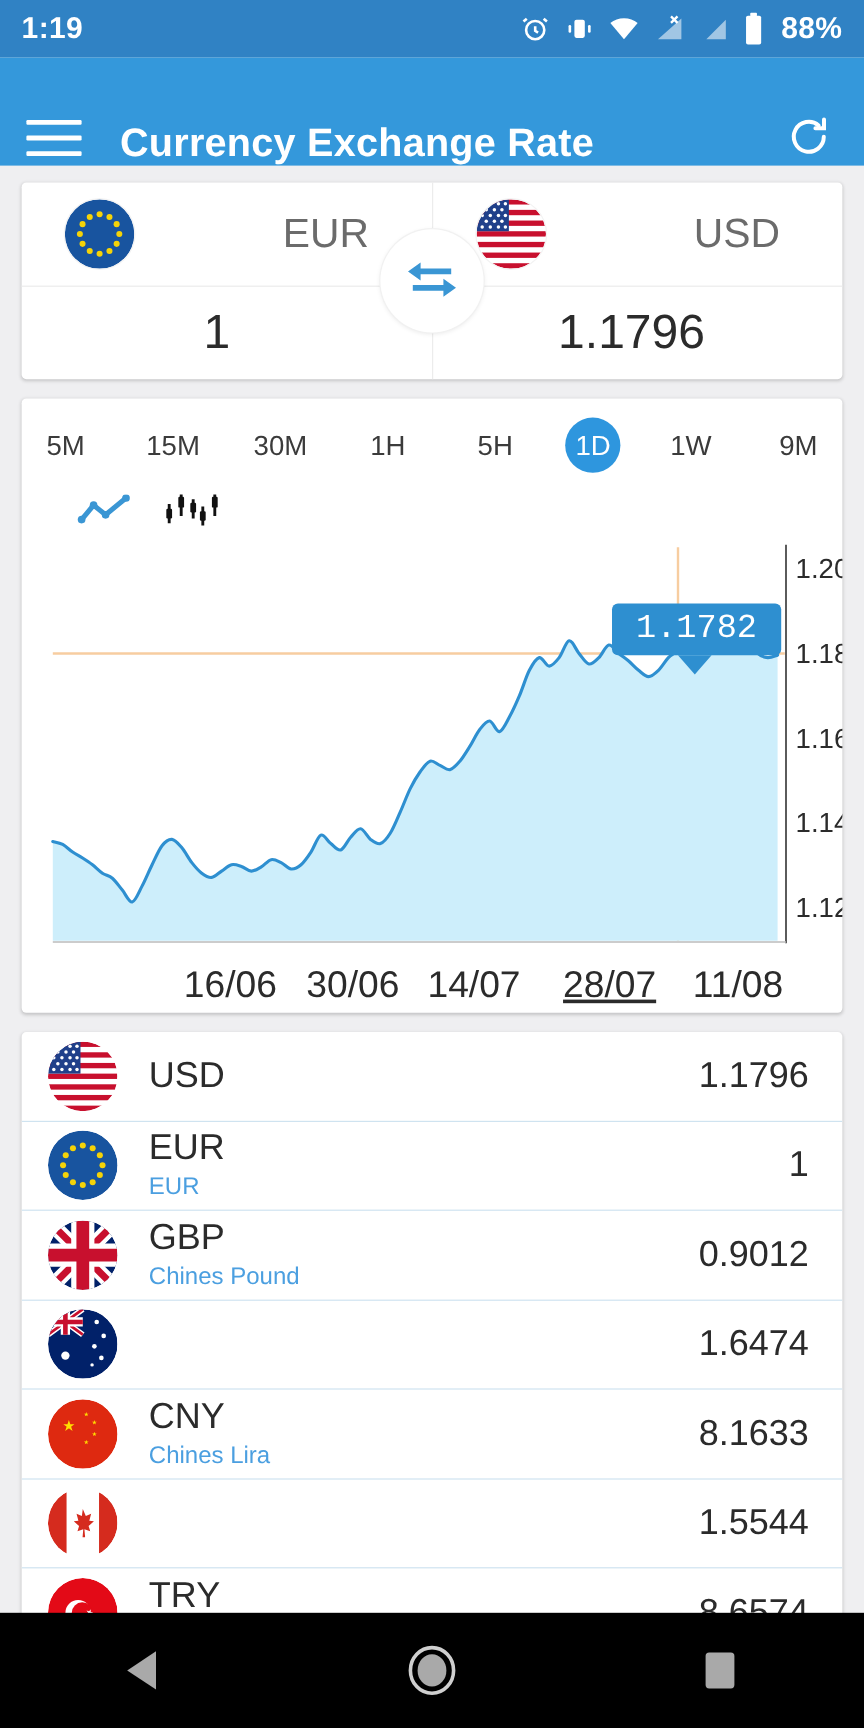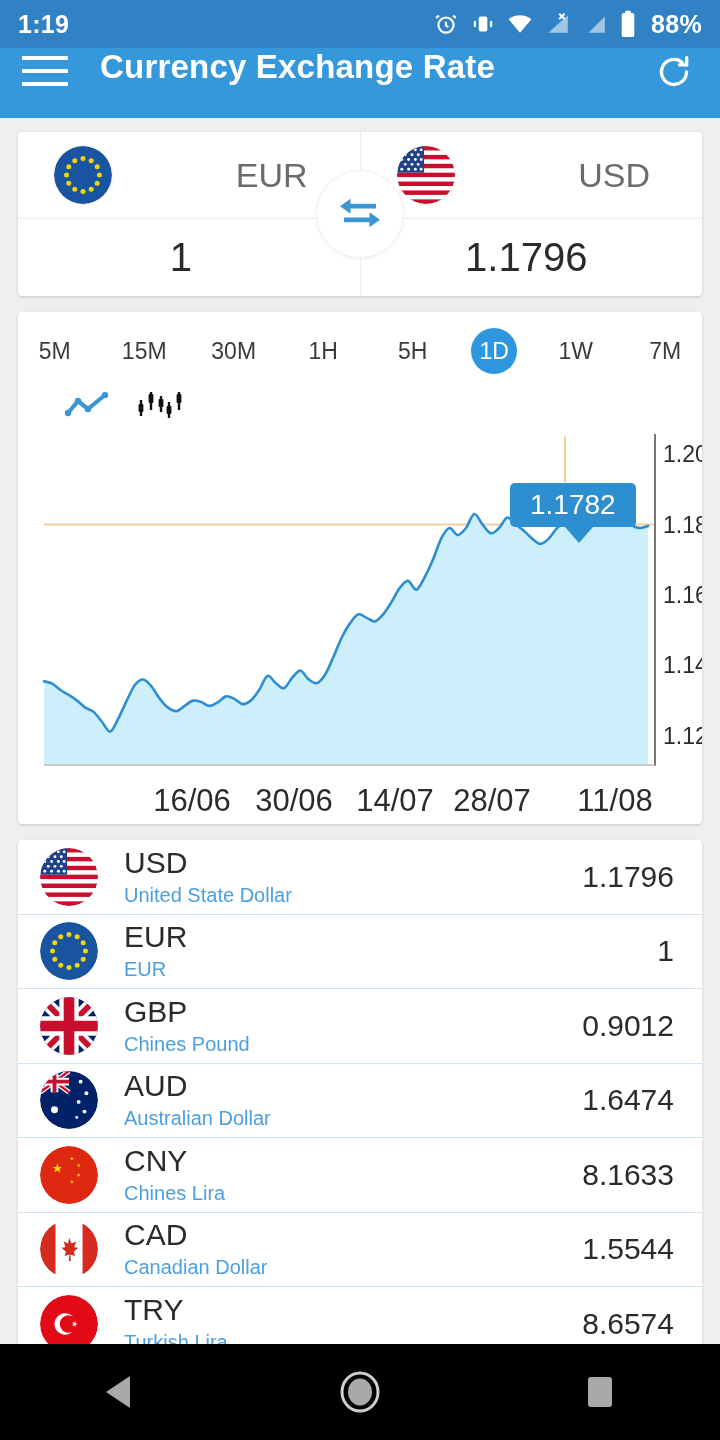--- a/index.html
+++ b/index.html
@@ -17,22 +17,22 @@
     display:flex; align-items:center; padding:0 18px;
     font-size:25px; font-weight:bold; letter-spacing:.3px;justify-content:space-between;
   }
   #status-time{ flex:0 0 auto; }
   #status-icons{ margin-left:auto; display:flex; align-items:center; gap:11px; }
   .sicon{ display:block; }
   #battery-pct{ font-size:25px; font-weight:bold; margin-left:2px; }
 
   
   #app-bar{
-    height:70px; background:#3498db; color:#fff;
-    display:flex; align-items:flex-start; padding:0 22px;
+    height:90px; background:#3498db; color:#fff;
+    display:flex; align-items:flex-end; padding:0 22px;
   }
   #menu-btn{ width:46px; height:46px; display:flex; flex-direction:column;
     justify-content:center; gap:9px; cursor:pointer; }
   #menu-btn i{ display:block; height:4px; background:#fff; border-radius:1px; }
   #app-title{ font-size:33px; font-weight:bold; margin-left:32px; letter-spacing:.2px;}
   #refresh-btn{ margin-left:auto; width:48px; height:48px; cursor:pointer;
     display:flex; align-items:center; justify-content:center; }
 
   
   .card{
@@ -259,21 +259,21 @@
     <div class="range-tab">
         <span>5H</span>
       </div>
     <div class="range-tab active">
         <span>1D</span>
       </div>
     <div class="range-tab">
         <span>1W</span>
       </div>
     <div class="range-tab">
-        <span>7M</span>
+        <span>9M</span>
       </div>
   </div>
 
   <div id="chart-type-row">
     <div class="type-btn">
       <svg width="46" height="26" viewBox="0 0 46 26">
         <polyline points="4,21 14,9 24,17 41,3" fill="none" stroke="#3a96d4" stroke-width="4.2" stroke-linecap="round" stroke-linejoin="round"></polyline>
         <circle cx="4" cy="21" r="3.2" fill="#3a96d4"></circle>
           <circle cx="14" cy="9" r="3.2" fill="#3a96d4"></circle>
         <circle cx="24" cy="17" r="3.2" fill="#3a96d4"></circle>
@@ -314,31 +314,31 @@
       <g id="y-tick-group" font-size="23" fill="#2b2b2b" font-family="Liberation Sans, sans-serif">
           <text x="645" y="36.08695652173918">1.20</text>
           <text x="645" y="106.52173913043501">1.18</text>
           <text x="645" y="176.9565217391308">1.16</text>
           <text x="645" y="247.39130434782663">1.14</text>
           <text x="645" y="317.8260869565217">1.12</text>
         </g>
     </svg>
 
     
-    <div style="position:absolute; left:492px; top:57px; background:#2e8fd0; border-radius:5px; padding:6px 20px;">
+    <div style="position:absolute; left:492px; top:57px; background:#2e8fd0; border-radius:5px; padding:6px 20px;font-family:Liberation Mono, monospace;">
       <span style="color:#fff; font-size:28px;">1.1782</span>
       <span style="position:absolute; left:55px; top:100%; width:0; height:0; border-left:14px solid transparent; border-right:14px solid transparent; border-top:16px solid #2e8fd0;"></span>
     </div>
   </div>
 
   <div id="x-labels">
     <span class="x-lab" style="left:174px;">16/06</span>
     <span class="x-lab" style="left:276px;">30/06</span>
     <span class="x-lab" style="left:377px;">14/07</span>
-    <span class="x-lab" style="left:474px;">28/07</span>
+    <span class="x-lab" style="left:490px;text-decoration:underline;">28/07</span>
     <span class="x-lab" style="left:597px;">11/08</span>
   </div>
 </div>
 
 <div class="card" id="list-card">
 
   <div class="cur-row">
     <span class="cur-flag">
       <svg class="fl" viewBox="0 0 60 60">
         <clipPath id="usclipB">
@@ -374,21 +374,20 @@
             <circle cx="5" cy="24" r="1.5"></circle>
               <circle cx="12" cy="24" r="1.5"></circle>
               <circle cx="19" cy="24" r="1.5"></circle>
               <circle cx="25" cy="24" r="1.5"></circle>
           </g>
         </g>
       </svg>
     </span>
     <span class="cur-texts">
       <span class="cur-code">USD</span>
-      <span class="cur-name">United State Dollar</span>
     </span>
     <span class="cur-rate">1.1796</span>
   </div>
 
   <div class="cur-row">
     <span class="cur-flag">
       <svg class="fl" viewBox="0 0 60 60">
         <circle cx="30" cy="30" r="30" fill="#18549f"></circle>
         <g fill="#f5d308">
           <circle cx="30" cy="13" r="2.6"></circle>
@@ -454,24 +453,20 @@
             <circle cx="15" cy="40" r="3.6"></circle>
             <circle cx="42" cy="11" r="2"></circle>
               <circle cx="48" cy="23" r="2"></circle>
             <circle cx="40" cy="32" r="2"></circle>
               <circle cx="46" cy="42" r="2"></circle>
               <circle cx="38" cy="48" r="1.5"></circle>
           </g>
         </g>
       </svg>
     </span>
-    <span class="cur-texts">
-      <span class="cur-code">AUD</span>
-      <span class="cur-name">Australian Dollar</span>
-    </span>
     <span class="cur-rate">1.6474</span>
   </div>
 
   <div class="cur-row">
     <span class="cur-flag">
       <svg class="fl" viewBox="0 0 60 60">
         <circle cx="30" cy="30" r="30" fill="#de2910"></circle>
         <g fill="#ffde00">
           <polygon points="18,18 21.2,27.4 13.2,21.6 22.8,21.6 14.8,27.4"></polygon>
           <polygon points="33,11 34.3,14.8 30.9,12.5 35.1,12.5 31.7,14.8"></polygon>
@@ -495,24 +490,20 @@
             <circle cx="30" cy="30" r="30"></circle>
           </clipPath>
         <g clip-path="url(#caclip)">
           <rect width="60" height="60" fill="#fff"></rect>
           <rect width="16" height="60" fill="#d52b1e"></rect>
           <rect x="44" width="16" height="60" fill="#d52b1e"></rect>
           <path d="M30 18l2.6 6.2 4.6-2-1.6 6 4 .4-4.6 4.2 1.4 4.4-5-1.6.6 6.8h-2.2l.6-6.8-5 1.6 1.4-4.4-4.6-4.2 4-.4-1.6-6 4.6 2z" fill="#d52b1e"></path>
         </g>
       </svg>
     </span>
-    <span class="cur-texts">
-      <span class="cur-code">CAD</span>
-      <span class="cur-name">Canadian Dollar</span>
-    </span>
     <span class="cur-rate">1.5544</span>
   </div>
 
   <div class="cur-row">
     <span class="cur-flag">
       <svg class="fl" viewBox="0 0 60 60">
         <circle cx="30" cy="30" r="30" fill="#e30a17"></circle>
         <circle cx="26" cy="30" r="11" fill="#fff"></circle>
         <circle cx="29.5" cy="30" r="9" fill="#e30a17"></circle>
         <polygon points="39,30 33.2,32 36.8,27 36.8,33 33.2,28" fill="#fff"></polygon>

